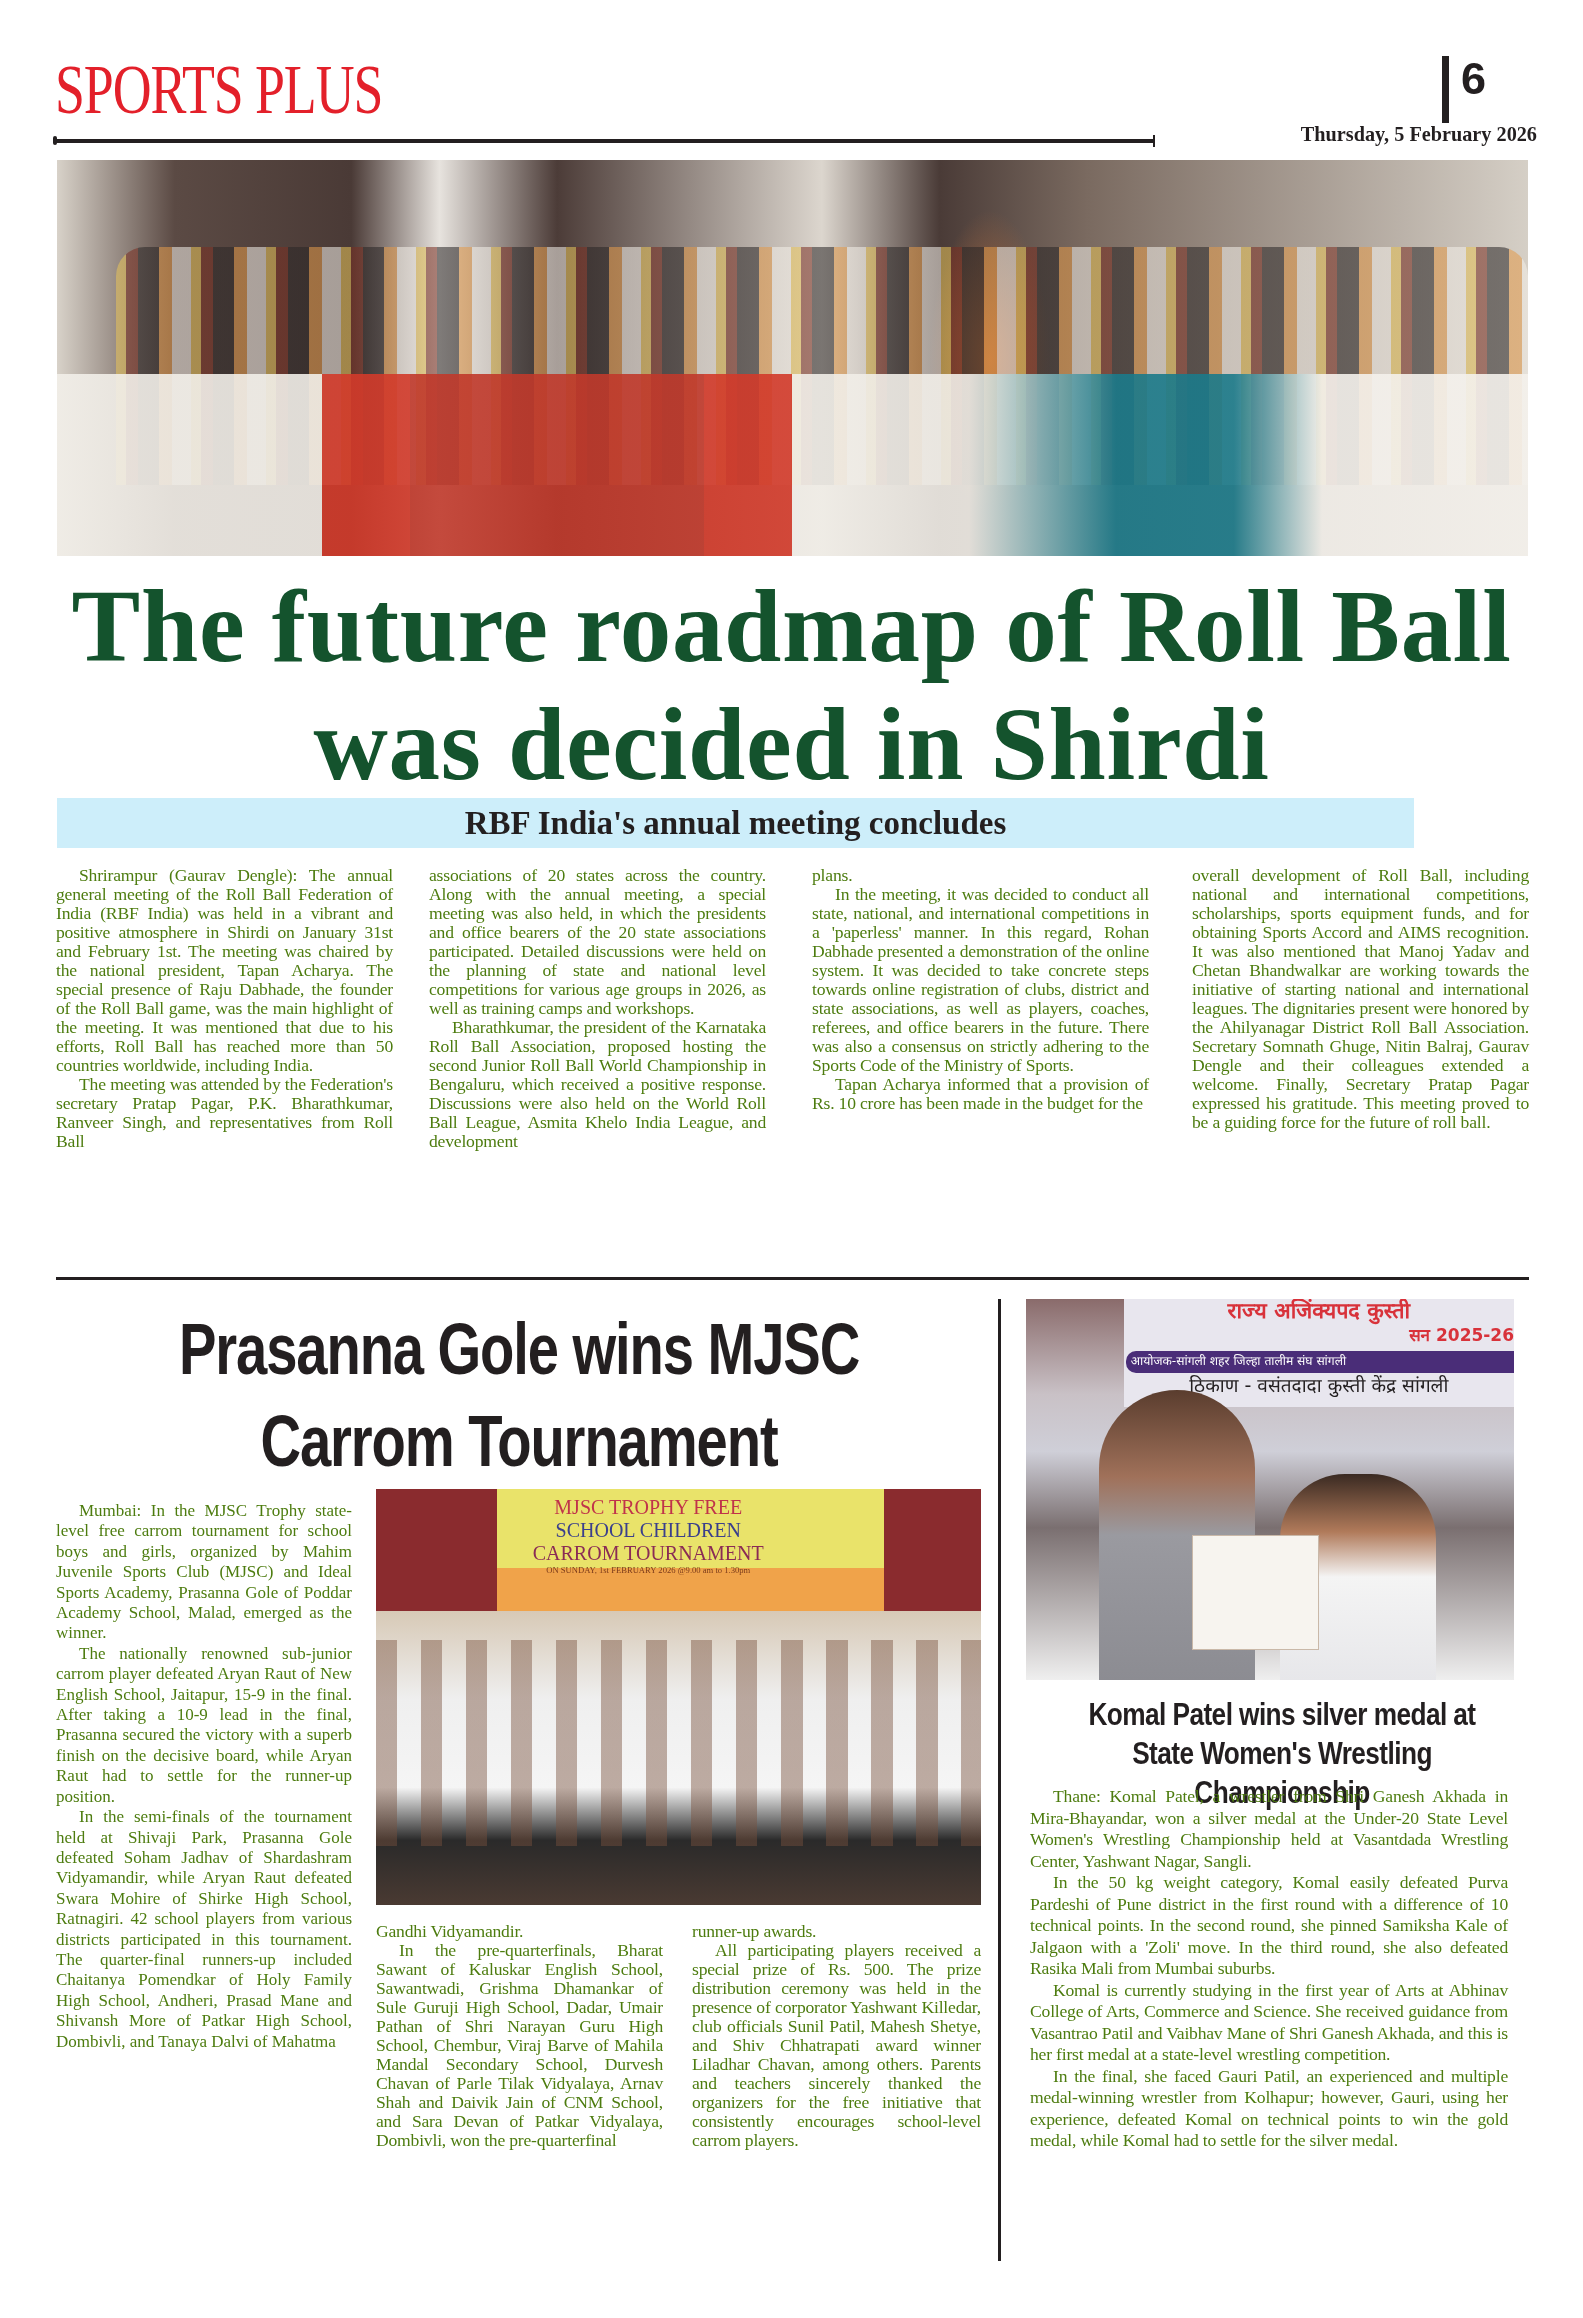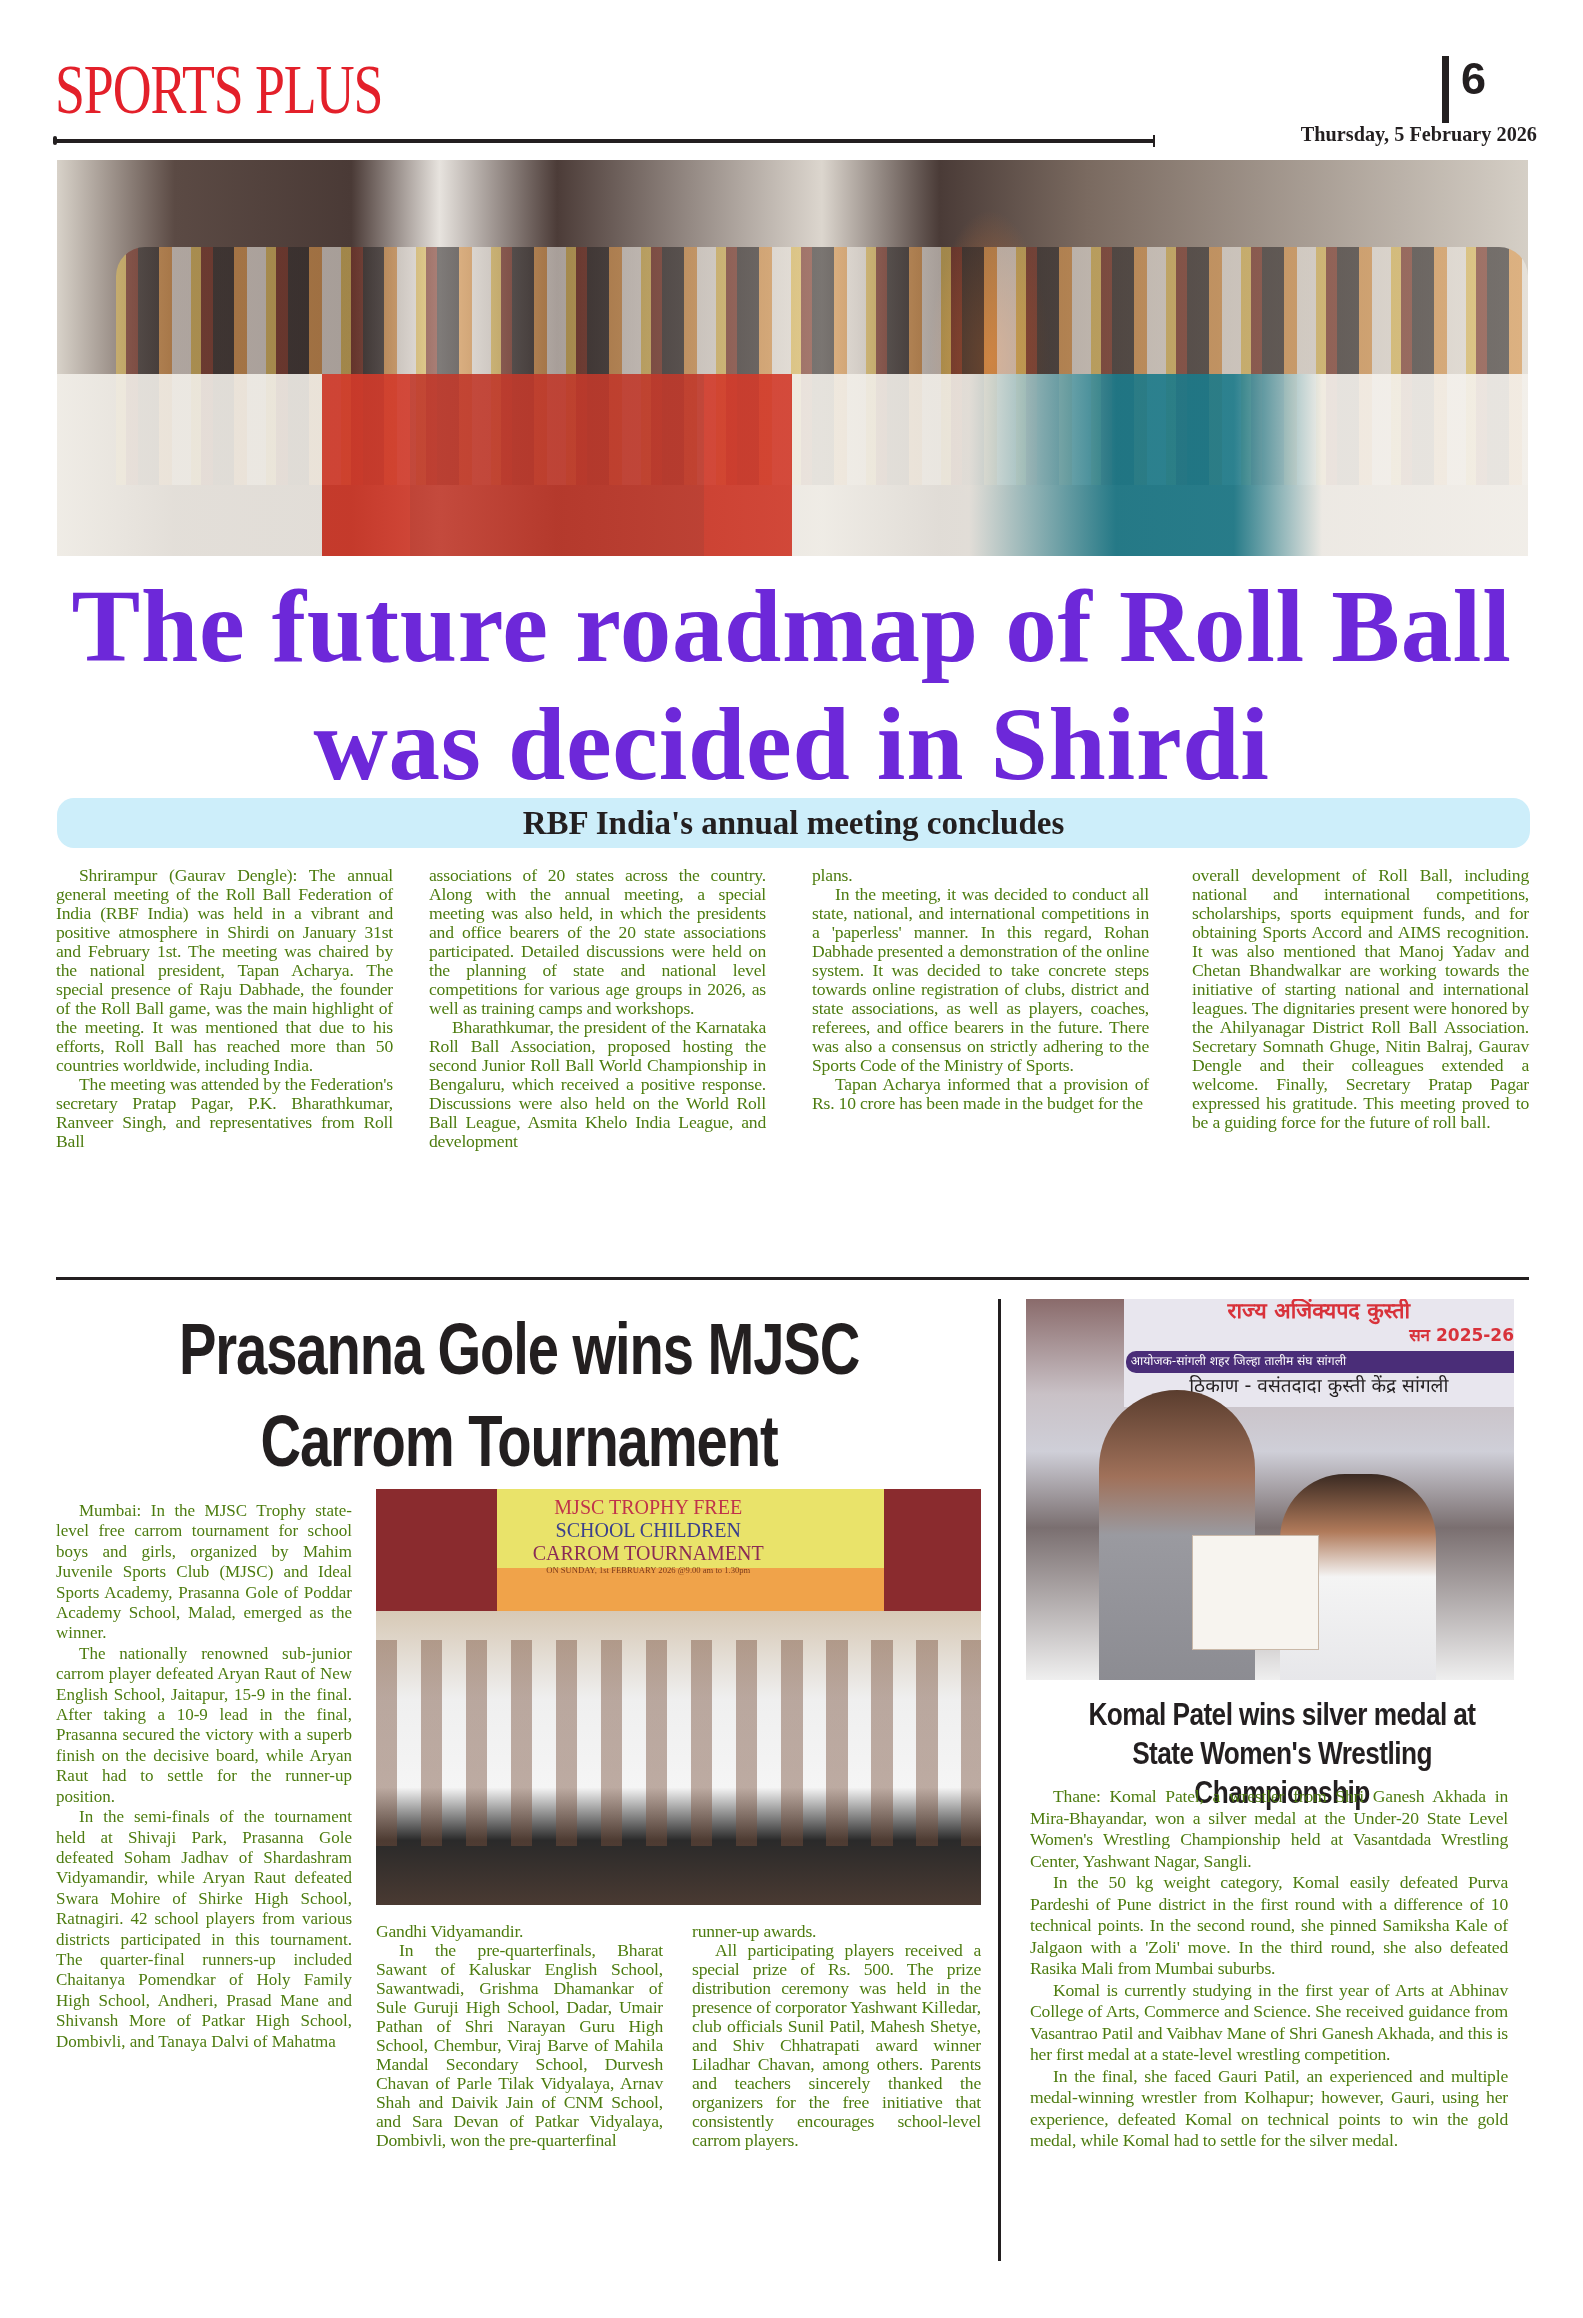--- a/index.html
+++ b/index.html
@@ -35,25 +35,25 @@
       linear-gradient(90deg, #d8d2c9 0%, #5b4a44 8%, #4a3a36 20%, #e7e3de 26%, #4c3c38 34%, #dcd6ce 52%, #4a3b37 60%, #7a6a60 70%, #d5cfc6 100%);
   }
   .photo-main .floor { position: absolute; left: 0; right: 0; bottom: 0; height: 46%; background: linear-gradient(90deg, #f2efe9 0%, #f2efe9 18%, #d23a2a 18%, #d23a2a 24%, #c0392b 24%, #c0392b 44%, #d23a2a 44%, #d23a2a 50%, #f1eee8 50%, #f1eee8 62%, #1b7a8a 72%, #1b7a8a 80%, #f4f1ec 86%, #f4f1ec 100%); opacity: 0.9; }
   .photo-main .people { position: absolute; left: 4%; right: 0; top: 22%; height: 60%;
     background: repeating-linear-gradient(90deg, #e8c45a 0px, #e8c45a 10px, #7a2f22 10px, #7a2f22 21.5px, #2a2626 21.5px, #2a2626 43px, #e39a4a 43px, #e39a4a 56px, #f3efe8 56px, #f3efe8 75px);
     opacity: 0.55; border-radius: 29px 29px 0 0; }
 
   .headline-main {
     position: absolute; left: 43px; top: 567px; width: 1497px; text-align: center;
     font-family: "Liberation Serif", serif; font-weight: bold; font-size: 103px; line-height: 118px;
-    color: #6d28d9; letter-spacing: 0.7px;
+    color: #14532d; letter-spacing: 0.7px;
   }
   .subhead-band {
-    position: absolute; left: 57px; top: 798px; width: 1473px; height: 50px; background: #cdeefa;
-    text-align: center; font-family: "Liberation Serif", serif; font-weight: bold; font-size: 33px; line-height: 50px; color: #231f20; border-radius: 17px;
+    position: absolute; left: 57px; top: 798px; width: 1357px; height: 50px; background: #cdeefa;
+    text-align: center; font-family: "Liberation Serif", serif; font-weight: bold; font-size: 33px; line-height: 50px; color: #231f20;
   }
 
   .col {
     position: absolute; font-family: "Liberation Serif", serif; font-size: 17.6px; line-height: 19px;
     text-align: justify; color: #4d7c0f; letter-spacing: -0.2px;
   }
   .col p { text-indent: 23px; }
   .col p.cont { text-indent: 0; }
   .c1 { left: 56px; top: 866px; width: 337px; }
   .c2 { left: 429px; top: 866px; width: 337px; }

